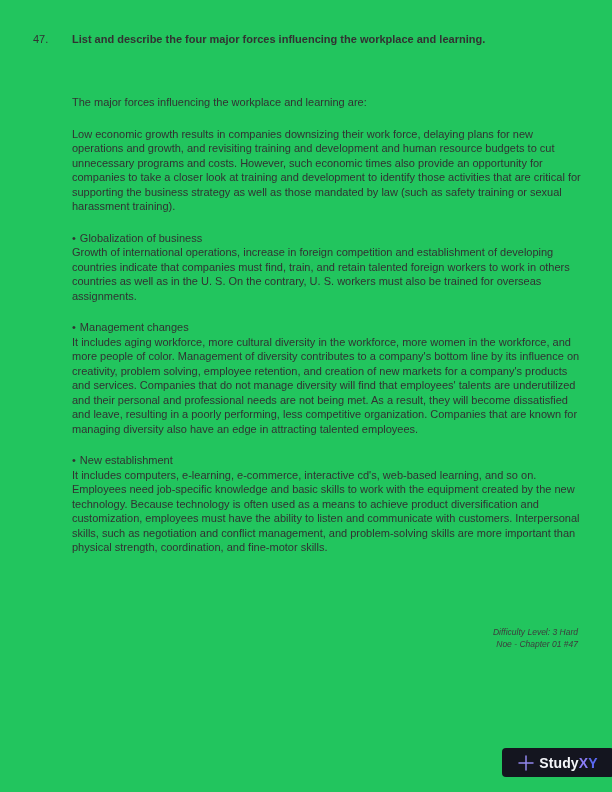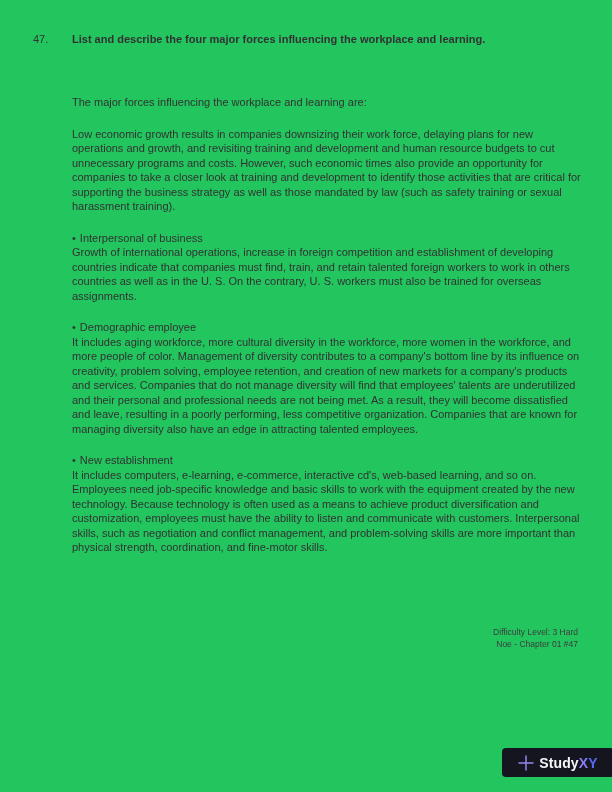--- a/index.html
+++ b/index.html
@@ -53,20 +53,21 @@
 
   
   .footer-meta {
     position: absolute;
     top: 626px;
     left: 72px;
     width: 506px;
     text-align: right;
     font-size: 8.5px;
     line-height: 12px;
+    font-style: italic;
     color: #3d3d3d;
   }
 
   
   .logo-badge {
     position: absolute;
     top: 748px;
     left: 502px;
     width: 112px;
     height: 29px;
@@ -99,26 +100,26 @@
   </div>
 
   <div class="answer">
     <p class="intro">The major forces influencing the workplace and learning are:</p>
 
     <div class="section">
       <p class="body">Low economic growth results in companies downsizing their work force, delaying plans for new operations and growth, and revisiting training and development and human resource budgets to cut unnecessary programs and costs. However, such economic times also provide an opportunity for companies to take a closer look at training and development to identify those activities that are critical for supporting the business strategy as well as those mandated by law (such as safety training or sexual harassment training).</p>
     </div>
 
     <div class="section">
-      <p class="heading"><span class="bullet">•</span><span>Interpersonal of business</span></p>
+      <p class="heading"><span class="bullet">•</span><span>Globalization of business</span></p>
       <p class="body">Growth of international operations, increase in foreign competition and establishment of developing countries indicate that companies must find, train, and retain talented foreign workers to work in others countries as well as in the U. S. On the contrary, U. S. workers must also be trained for overseas assignments.</p>
     </div>
 
     <div class="section">
-      <p class="heading"><span class="bullet">•</span><span>Demographic employee</span></p>
+      <p class="heading"><span class="bullet">•</span><span>Management changes</span></p>
       <p class="body">It includes aging workforce, more cultural diversity in the workforce, more women in the workforce, and more people of color. Management of diversity contributes to a company's bottom line by its influence on creativity, problem solving, employee retention, and creation of new markets for a company's products and services. Companies that do not manage diversity will find that employees' talents are underutilized and their personal and professional needs are not being met. As a result, they will become dissatisfied and leave, resulting in a poorly performing, less competitive organization. Companies that are known for managing diversity also have an edge in attracting talented employees.</p>
     </div>
 
     <div class="section">
       <p class="heading"><span class="bullet">•</span><span>New establishment</span></p>
       <p class="body">It includes computers, e-learning, e-commerce, interactive cd's, web-based learning, and so on. Employees need job-specific knowledge and basic skills to work with the equipment created by the new technology. Because technology is often used as a means to achieve product diversification and customization, employees must have the ability to listen and communicate with customers. Interpersonal skills, such as negotiation and conflict management, and problem-solving skills are more important than physical strength, coordination, and fine-motor skills.</p>
     </div>
   </div>
 
   <div class="footer-meta">

